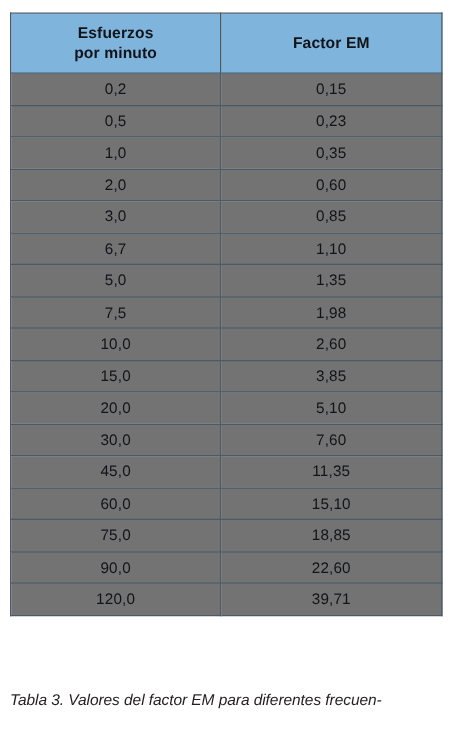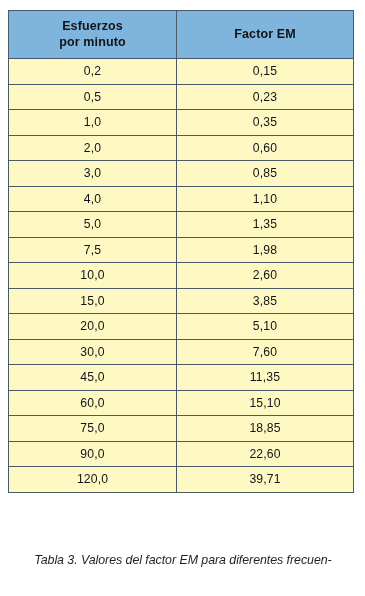--- a/index.html
+++ b/index.html
@@ -77,26 +77,26 @@
     left: 8px;
     top: 552px;
     width: 350px;
     font-family: "Liberation Sans", sans-serif;
     font-style: italic;
     font-size: 12.4px;
     line-height: 17.5px;
     color: #231f20;
     letter-spacing: -0.05px;
   }
-  .caption .cap-line { display: block; white-space: nowrap; text-align: center; }
+  .caption .cap-line { display: block; white-space: nowrap; }
 </style>
 <style>
     table.em-table th, table.em-table td { border-color: #4a5a68; color: #111418; }
     table.em-table thead th { background: #7fb4dd; }
-    table.em-table tbody td { background: #fef9c3; }
+    table.em-table tbody td { background: #737373; }
     #page { background: #ffffff; }
   </style></head>
 <body>
 
 <div id="page">
 
   <div class="table-wrap">
     <table class="em-table">
       <colgroup>
         <col class="c1">
@@ -126,21 +126,21 @@
           </tr>
           <tr>
             <td>2,0</td>
             <td>0,60</td>
           </tr>
           <tr>
             <td>3,0</td>
             <td>0,85</td>
           </tr>
           <tr>
-            <td>4,0</td>
+            <td>6,7</td>
             <td>1,10</td>
           </tr>
           <tr>
             <td>5,0</td>
             <td>1,35</td>
           </tr>
           <tr>
             <td>7,5</td>
             <td>1,98</td>
           </tr>

